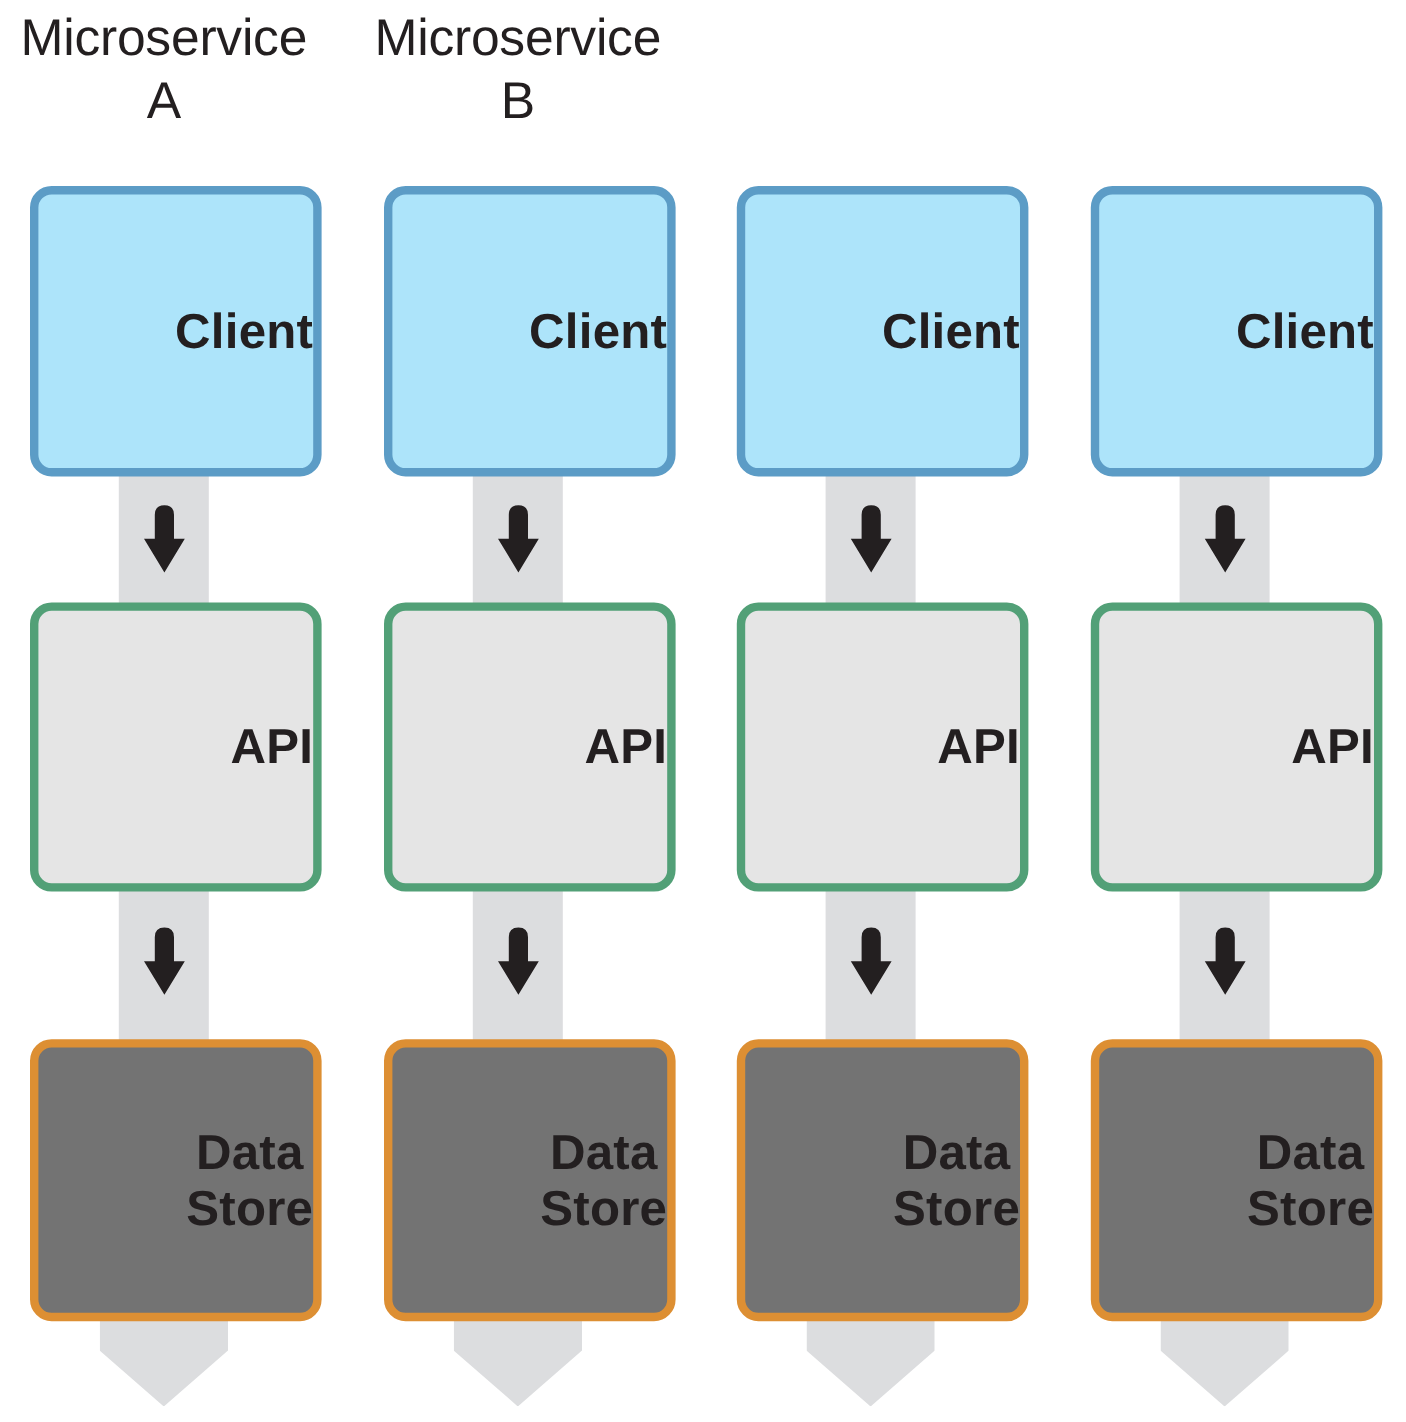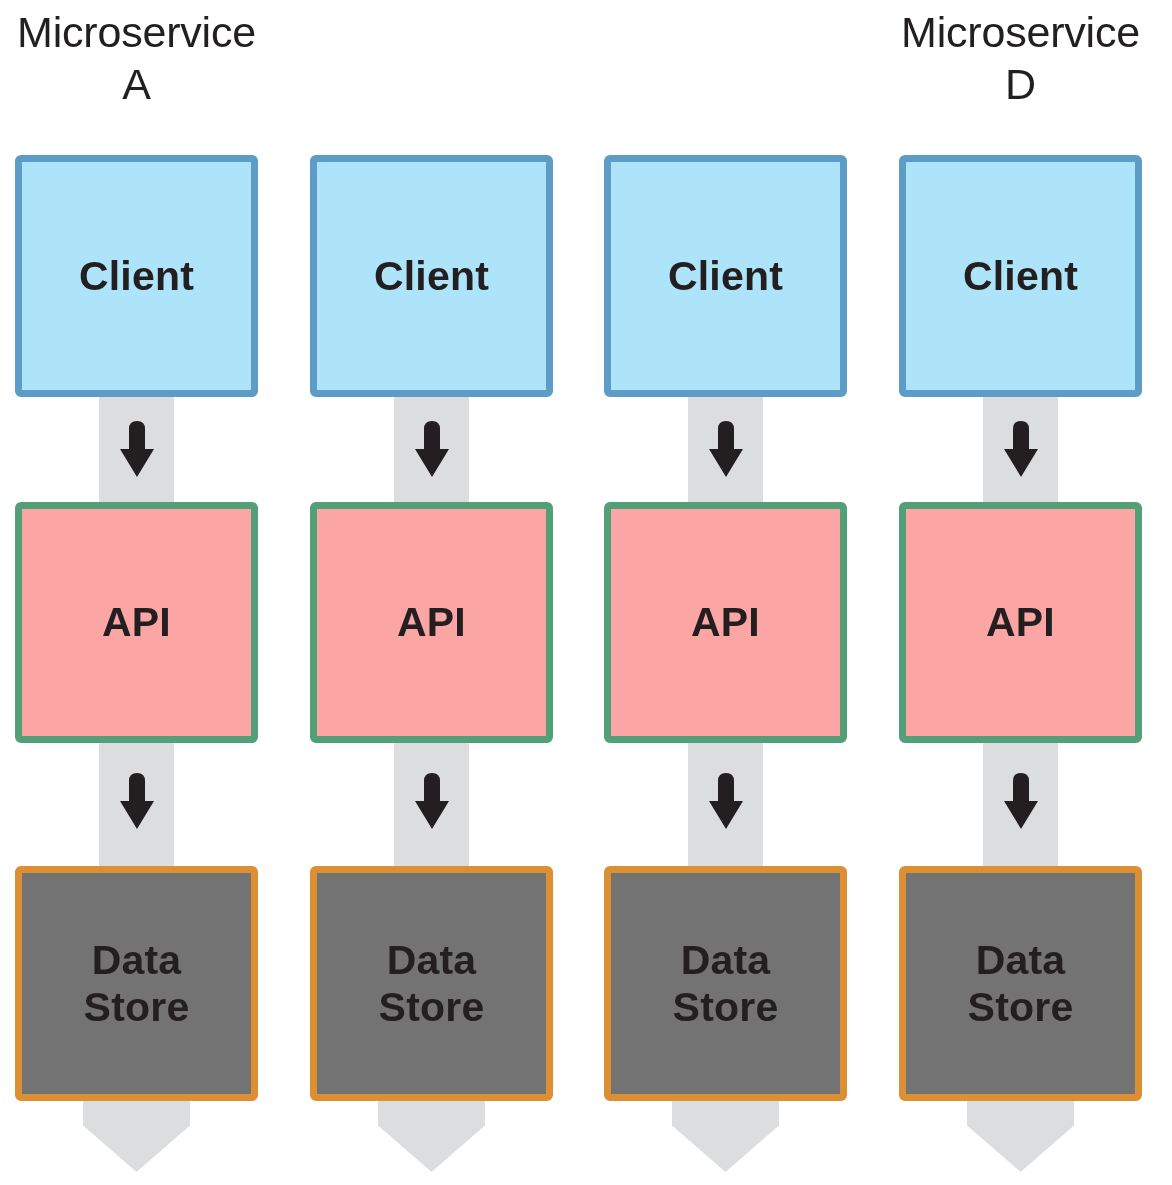--- a/index.html
+++ b/index.html
@@ -56,48 +56,48 @@
     position: absolute;
     left: -16px;
     top: 920px;
     width: 107px;
     height: 97px;
     background: #dcdddf;
     clip-path: polygon(0% 0%, 100% 0%, 100% 52%, 50% 100%, 0% 52%);
   }
   .node {
     position: absolute;
-    left: 0;
+    left: 10px;
     width: 243px;
     box-sizing: border-box;
-    border-radius: 6px;
+    border-radius: 18px;
     border-style: solid;
     border-width: 7px;
     display: flex;
     align-items: center;
-    justify-content: center;
+    justify-content: flex-end;
     text-align: center;
   }
   .node-label {
     font-size: 41px;
     line-height: 47px;
     font-weight: bold;
     color: #231f20;
     letter-spacing: 0.2px;
   }
   .node-client {
     top: 155px;
     height: 242px;
     background: #ade4fa;
     border-color: #5c9cc6;
   }
   .node-api {
     top: 502px;
     height: 241px;
-    background: #fca5a5;
+    background: #e5e5e5;
     border-color: #52a077;
   }
   .node-store {
     top: 866px;
     height: 235px;
     background: #737373;
     border-color: #dd8f33;
   }
   .flow-arrow {
     position: absolute;
@@ -141,20 +141,21 @@
           <path d="M19 2 q8 0 8 8 v20 h9 l-17 28 -17 -28 h9 v-20 q0 -8 8 -8 z" fill="#231f20"></path>
         </svg>
     </div>
 
     <div class="node node-store">
       <span class="node-label"><span>Data</span><br><span>Store</span></span>
     </div>
   </div>
 
   <div class="column" style="left:310px;">
+    <div class="col-header">Microservice B</div>
 
     <div class="connector">
       <div class="conn-band"></div>
       <div class="conn-head"></div>
     </div>
 
     <div class="node node-client">
       <span class="node-label">Client</span>
     </div>
 
@@ -205,21 +206,20 @@
           <path d="M19 2 q8 0 8 8 v20 h9 l-17 28 -17 -28 h9 v-20 q0 -8 8 -8 z" fill="#231f20"></path>
         </svg>
     </div>
 
     <div class="node node-store">
       <span class="node-label"><span>Data</span><br><span>Store</span></span>
     </div>
   </div>
 
   <div class="column" style="left:899px;">
-    <div class="col-header">Microservice D</div>
 
     <div class="connector">
       <div class="conn-band"></div>
       <div class="conn-head"></div>
     </div>
 
     <div class="node node-client">
       <span class="node-label">Client</span>
     </div>
 

